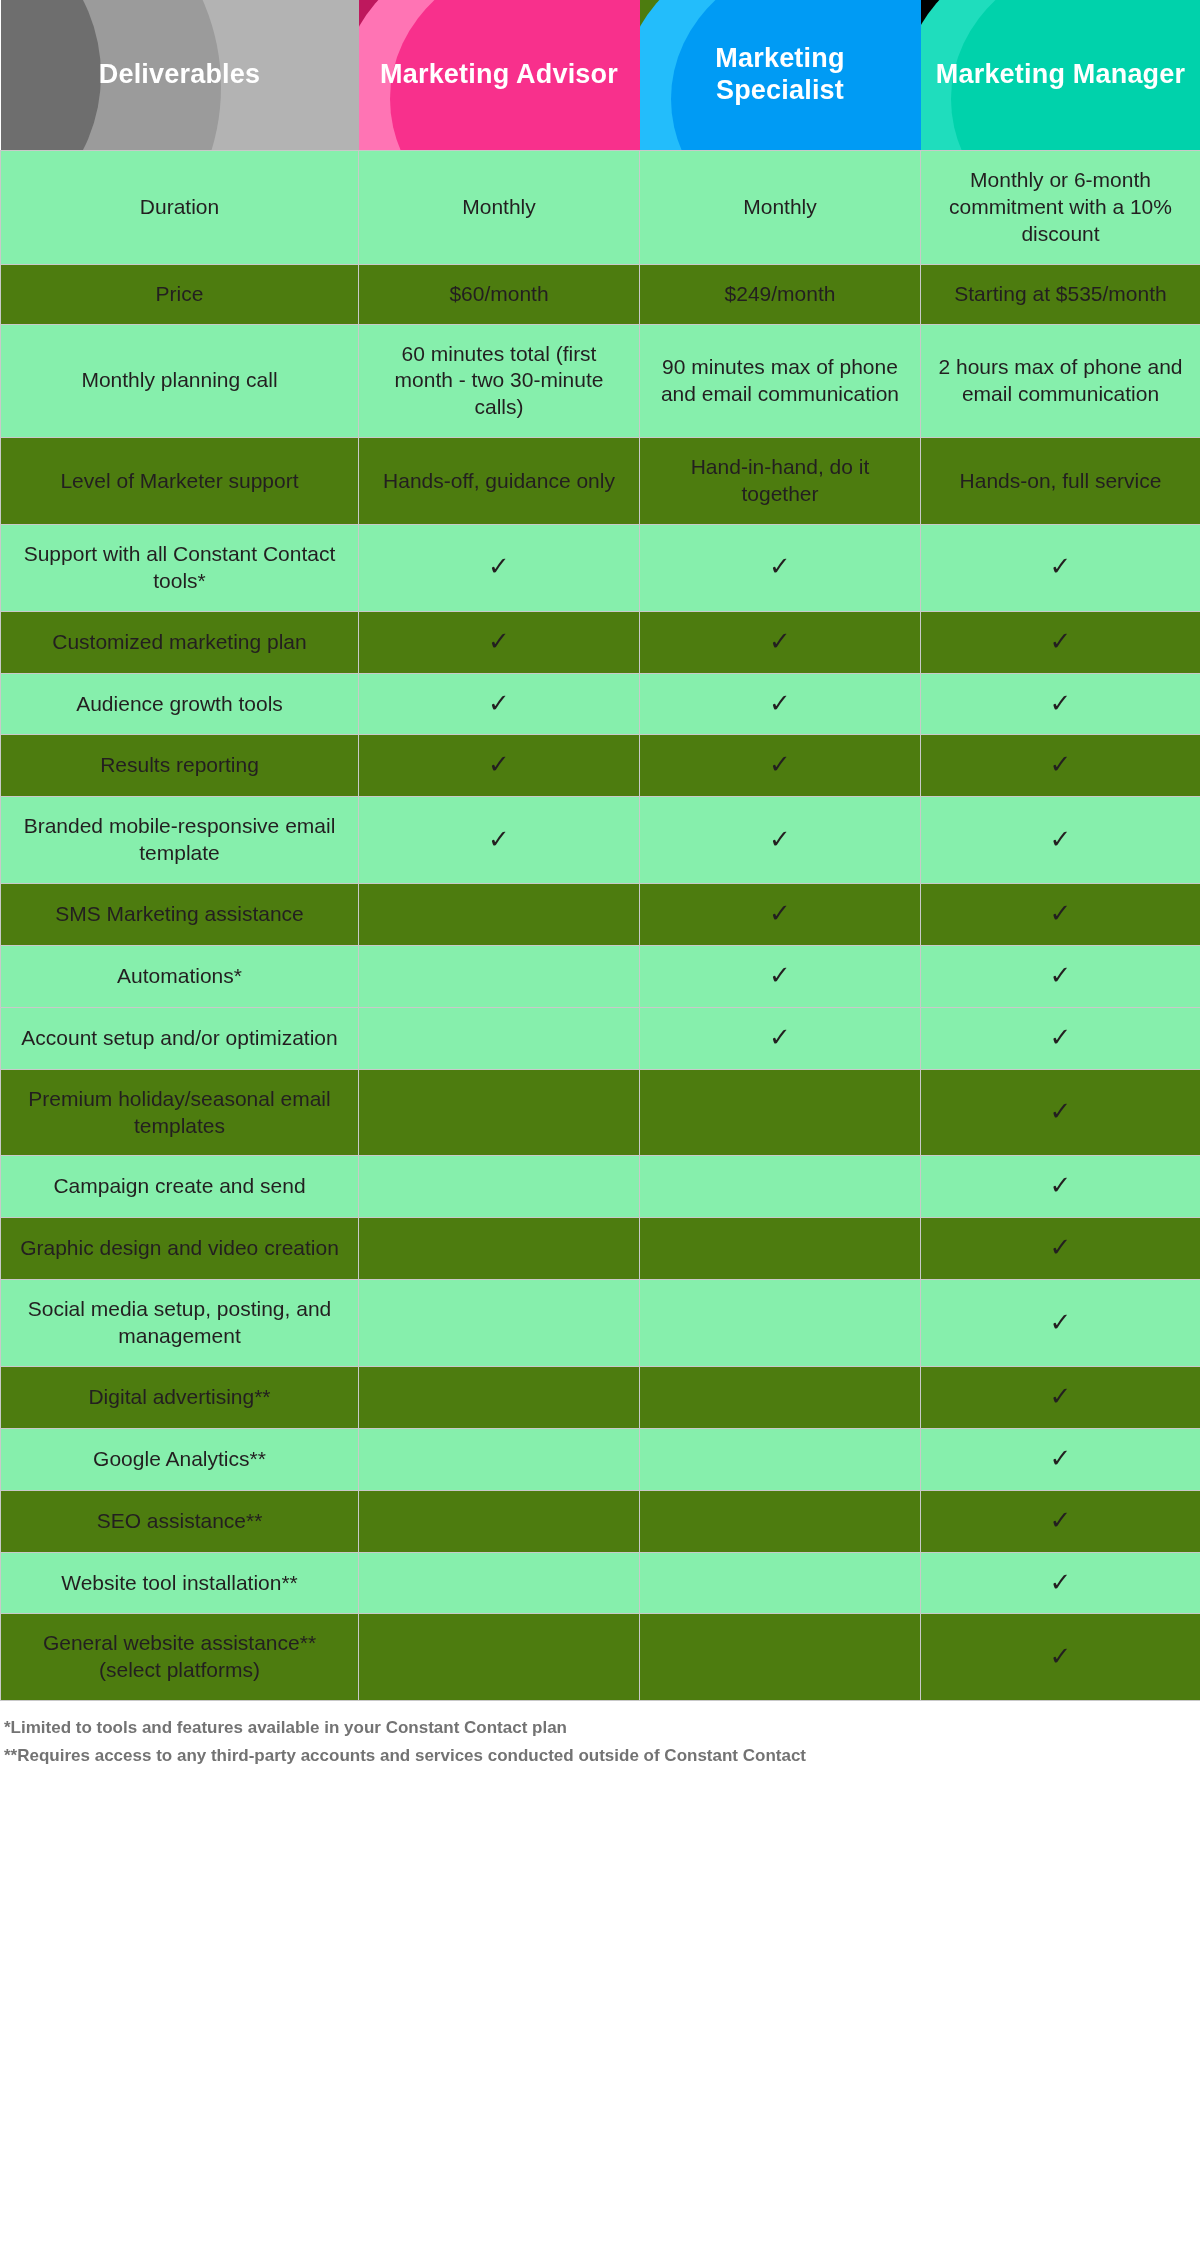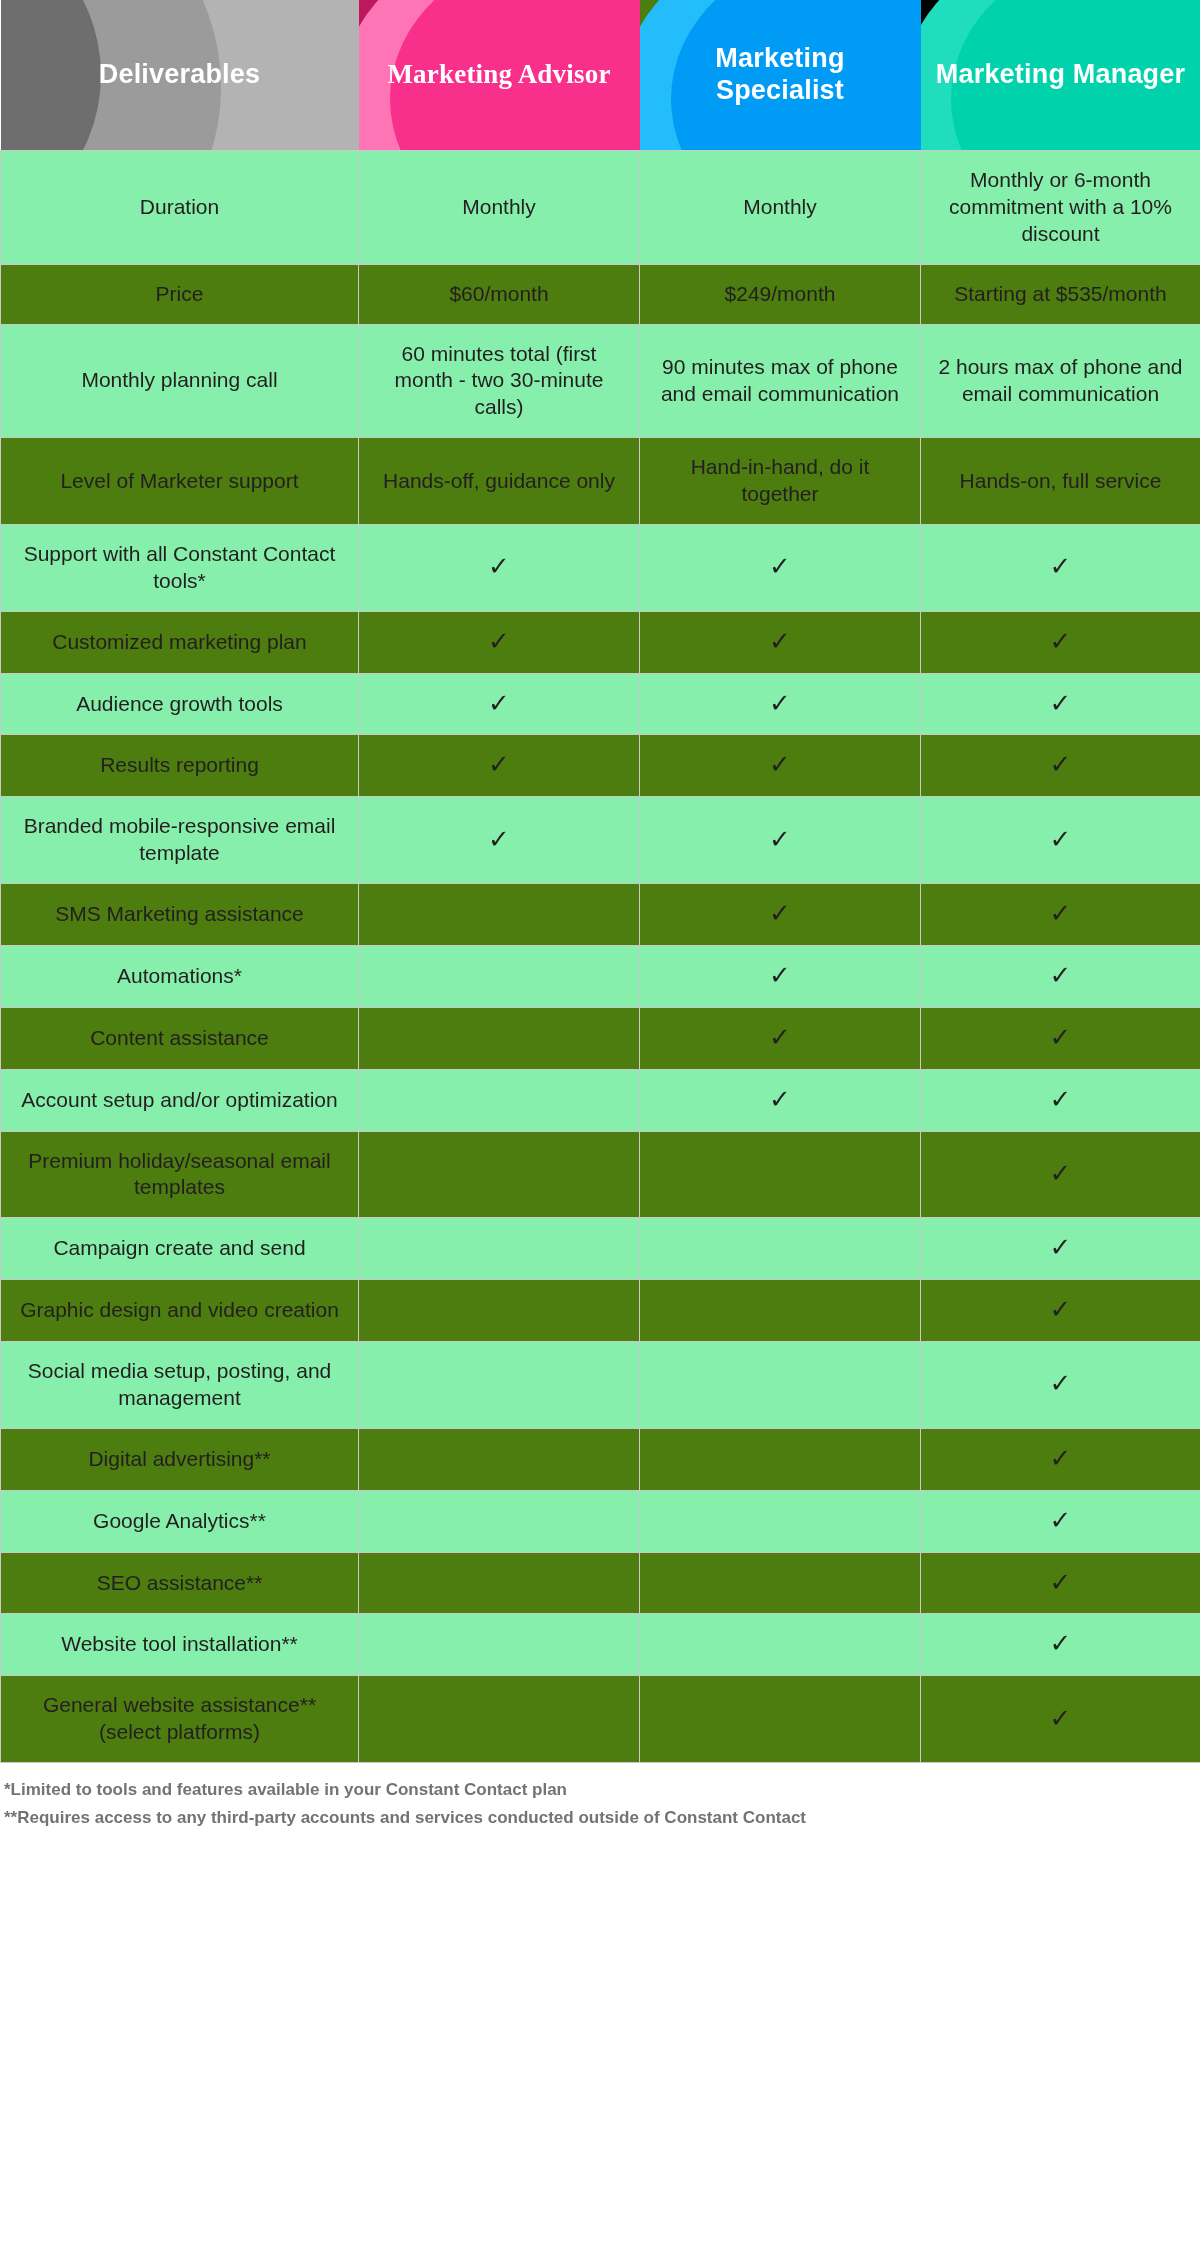--- a/index.html
+++ b/index.html
@@ -68,21 +68,21 @@
   .hdr.grey::after {
     content: "";
     position: absolute;
     z-index: 2;
     left: -230px; top: -90px;
     width: 330px; height: 330px;
     border-radius: 50%;
     background: #6e6e6e;
   }
   
-  .hdr.pink { background: #be185d; font-family: Liberation Serif, serif; }
+  .hdr.pink { background: #be185d; }
   .hdr.pink::before {
     content: "";
     position: absolute;
     z-index: 1;
     right: -120px; top: -70px;
     width: 420px; height: 330px;
     border-radius: 50%;
     background: #ff74b4;
   }
   .hdr.pink::after {
@@ -258,26 +258,20 @@
           <td class="empty"></td>
           <td><span class="check">✓</span></td>
           <td><span class="check">✓</span></td>
         </tr>
         <tr class="plain">
           <td class="label-cell">Automations*</td>
           <td class="empty"></td>
           <td><span class="check">✓</span></td>
           <td><span class="check">✓</span></td>
         </tr>
-        <tr class="shaded">
-          <td class="label-cell">Content assistance</td>
-          <td class="empty"></td>
-          <td><span class="check">✓</span></td>
-          <td><span class="check">✓</span></td>
-        </tr>
         <tr class="plain">
           <td class="label-cell">Account setup and/or optimization</td>
           <td class="empty"></td>
           <td><span class="check">✓</span></td>
           <td><span class="check">✓</span></td>
         </tr>
         <tr class="shaded">
           <td class="label-cell">Premium holiday/seasonal email templates</td>
           <td class="empty"></td>
           <td class="empty"></td>

